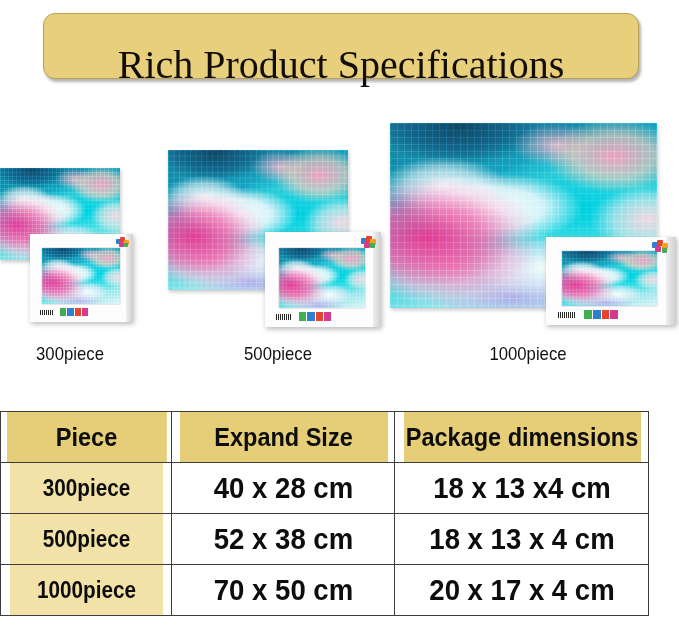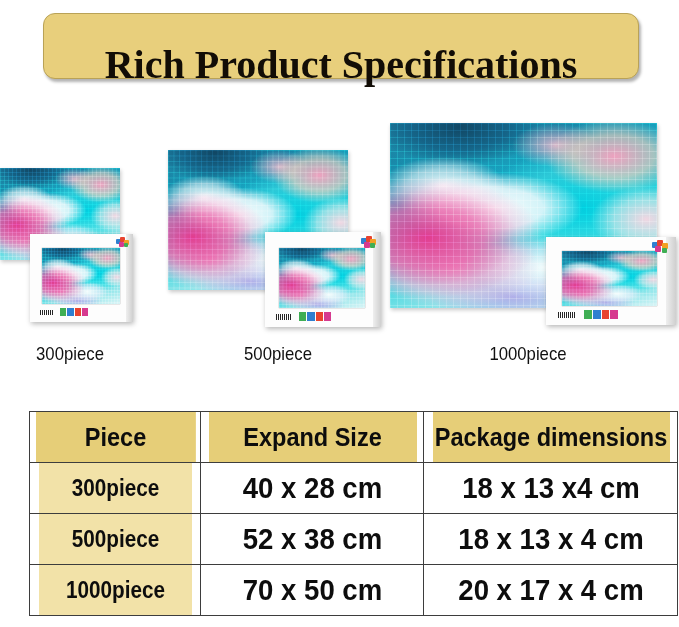--- a/index.html
+++ b/index.html
@@ -15,21 +15,21 @@
   .banner{
     position:absolute;left:43px;top:13px;width:594px;height:64px;
     background:#e8cf7c;
     border-radius:12px;
     border:1px solid #b9a257;
     box-shadow:2px 3px 3px rgba(0,0,0,0.30);
     display:flex;align-items:center;justify-content:center;
   }
   .banner-text{
     font-family:"Liberation Serif",serif;
-    font-weight:bold;
+    font-weight:normal;
     font-size:40px;
     color:#120d06;
     letter-spacing:0px;
     white-space:nowrap;
     margin-top:36px;
   }
 
   
   .group{position:absolute;}
 
@@ -110,21 +110,21 @@
     font-family:"Liberation Sans",sans-serif;
     font-size:19px;
     color:#111111;
     white-space:nowrap;
     text-align:center;
     transform:scaleX(0.88);
   }
 
   
   .spec-table{
-    position:absolute;left:29px;top:411px;width:645px;
+    position:absolute;left:0;top:411px;width:645px;
     border-collapse:collapse;
     table-layout:fixed;
   }
   .spec-table td,.spec-table th{
     border:1.5px solid #3d3d3d;
     text-align:center;
     vertical-align:middle;
     padding:0;
     height:50px;
     color:#0d0d0d;

